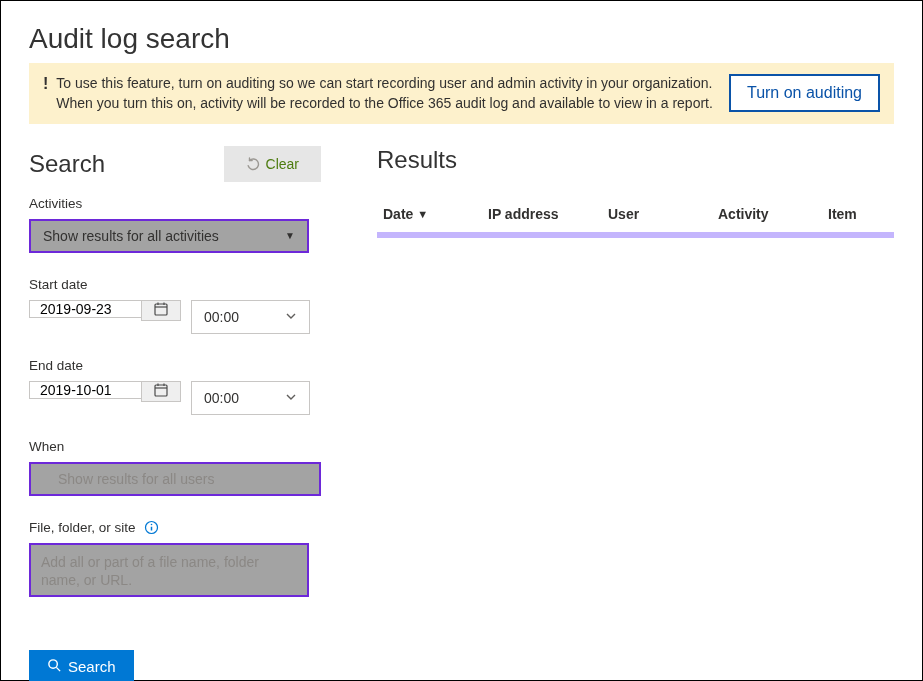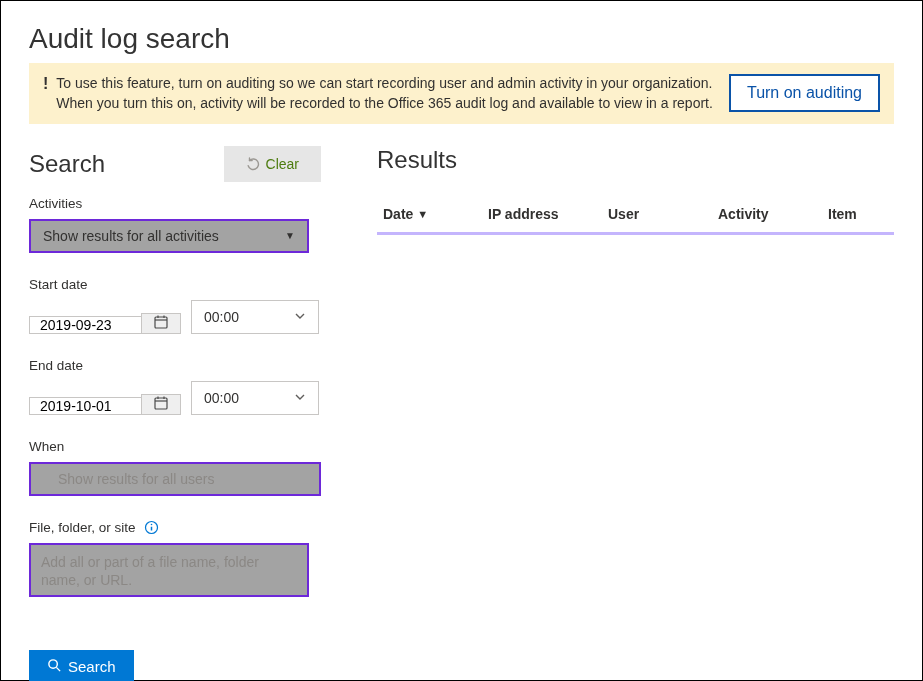--- a/index.html
+++ b/index.html
@@ -116,42 +116,42 @@
     cursor: pointer;
   }
   .caret { font-size: 10px; color: #323130; }
   .date-row {
     display: flex;
     align-items: stretch;
     gap: 10px;
   }
   .date-input {
     display: flex;
-    align-items: flex-end;
+    align-items: flex-start;
     height: 34px;
   }
   .date-text {
     width: 112px;
     border: 1px solid #c8c6c4;
     border-right: none;
     padding: 0 10px;
     font-size: 14px;
     outline: none;
   }
   .date-cal {
     width: 40px;
     border: 1px solid #c8c6c4;
     background: #efefef;
     display: flex;
     align-items: center;
     justify-content: center;
     cursor: pointer;
   }
   .time-box {
-    width: 128px;
+    width: 119px;
     height: 34px;
     border: 1px solid #c8c6c4;
     display: flex;
     align-items: center;
     justify-content: space-between;
     padding: 0 12px;
     cursor: pointer;
   }
   .chev { color: #605e5c; }
   .users-input {
@@ -182,21 +182,21 @@
     border: none;
     padding: 8px 18px;
     font-size: 15px;
     font-family: inherit;
     cursor: pointer;
     margin-top: 26px;
   }
   .results-header-row {
     display: flex;
     align-items: center;
-    border-bottom: 3px solid #c4b5fd;
+    border-bottom: 6px solid #c4b5fd;
     padding: 10px 0 10px 6px;
     margin-top: 22px;
   }
   .col-header {
     font-size: 14px;
     font-weight: 600;
     color: #323130;
   }
   .c-date { flex: 0 0 105px; display: flex; align-items: center; gap: 4px; }
   .c-ip   { flex: 0 0 120px; }

